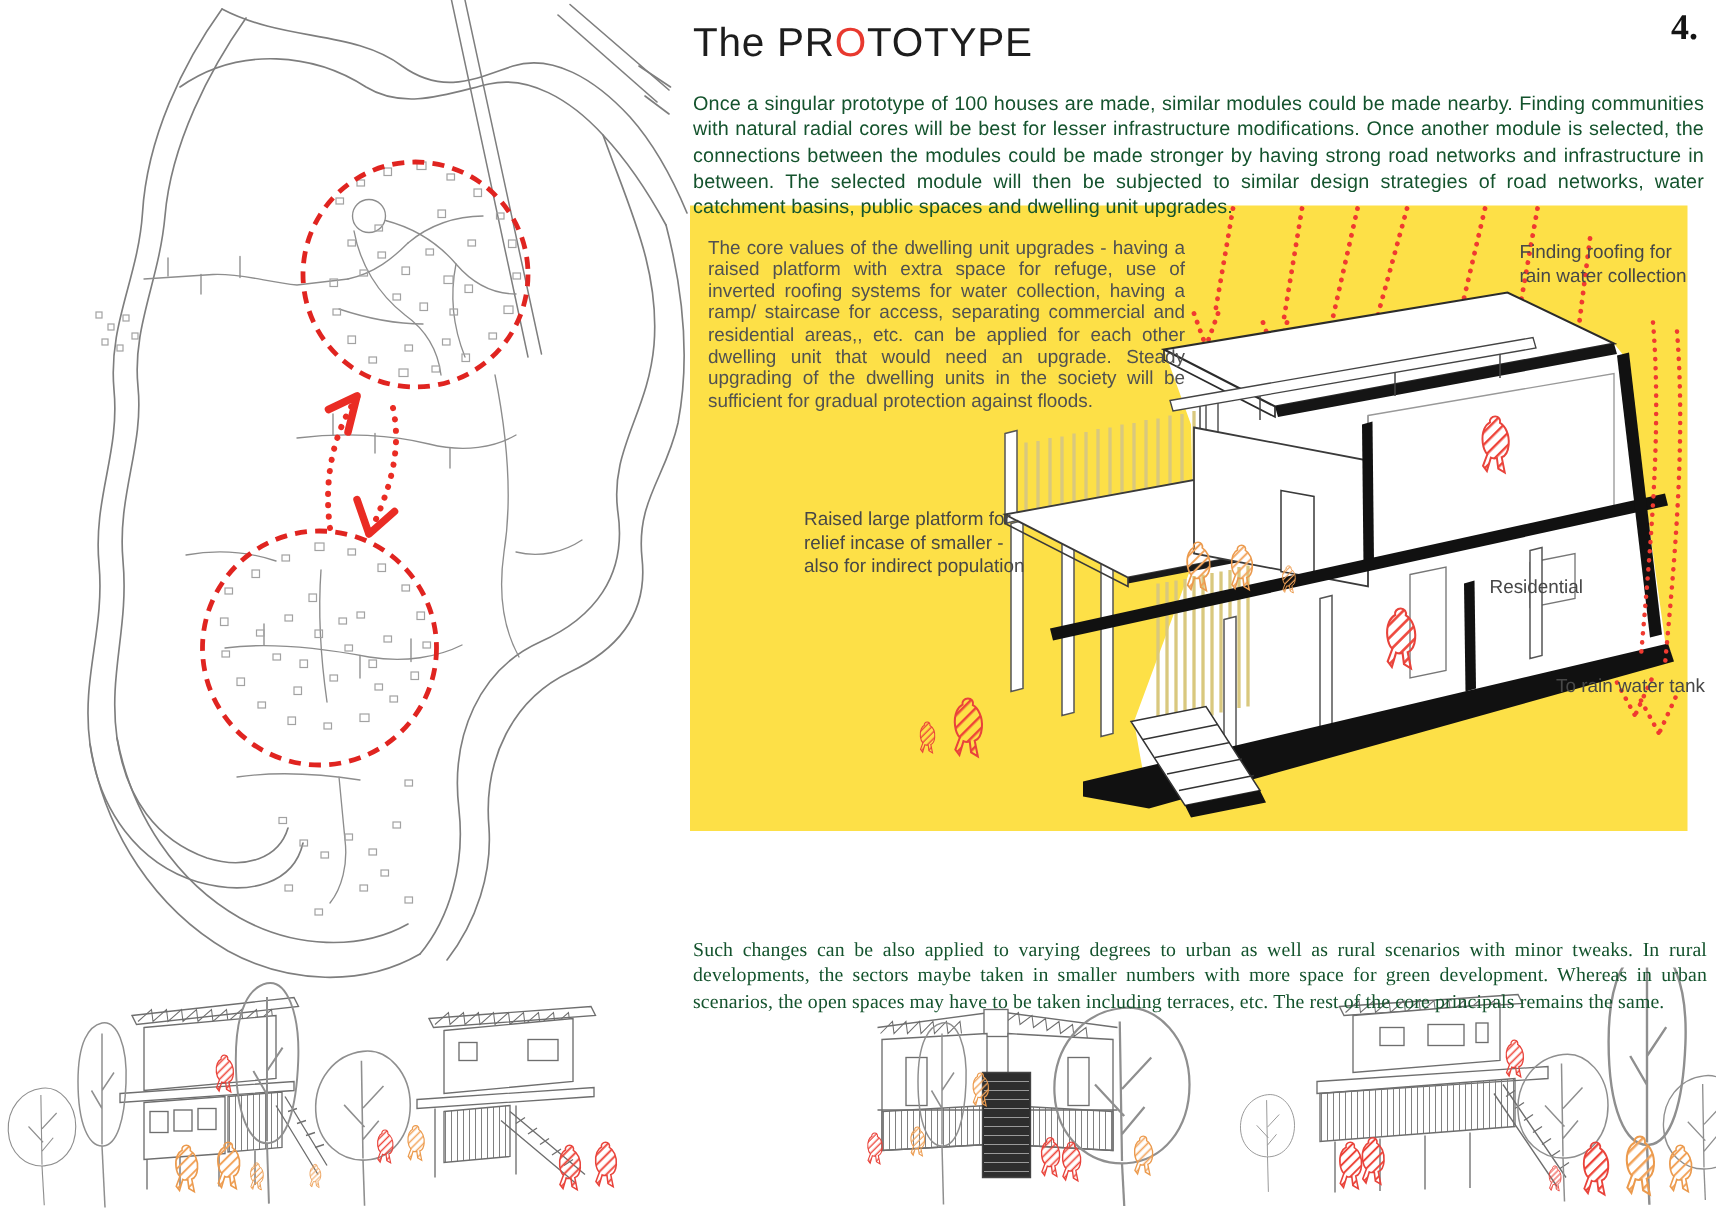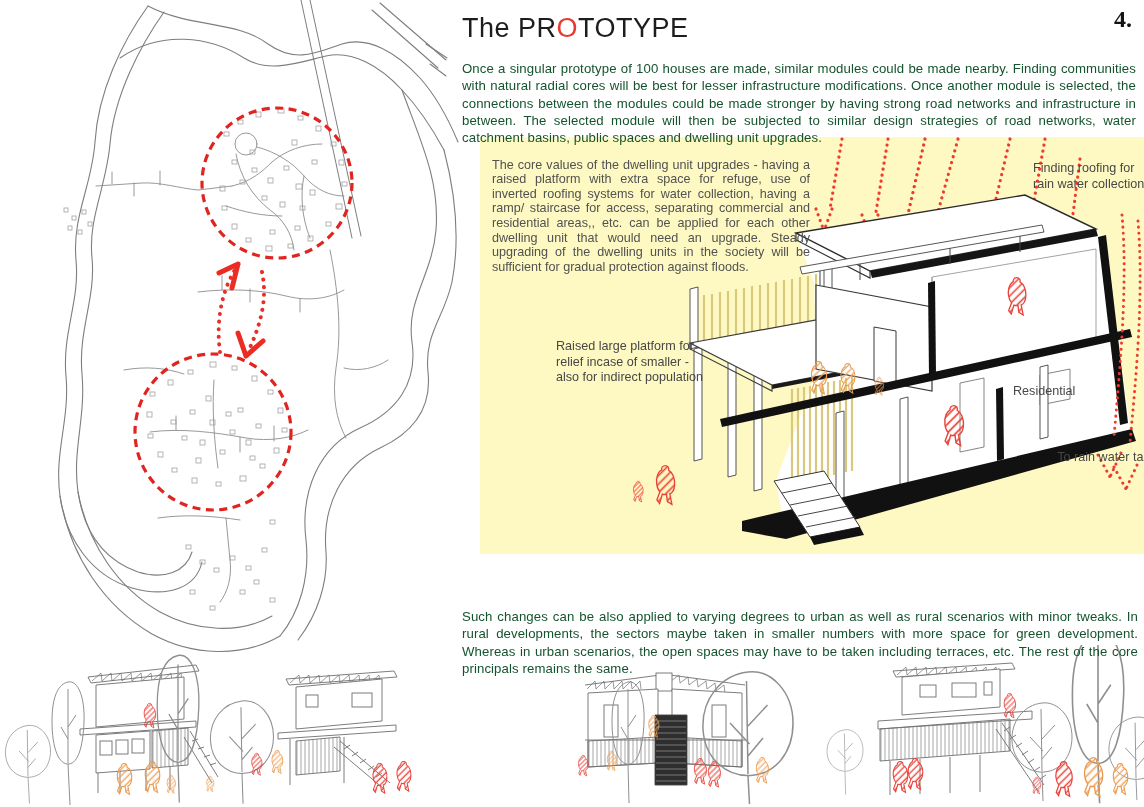--- a/index.html
+++ b/index.html
@@ -14,24 +14,24 @@
   .title {
     position:absolute; left:462px; top:13px; z-index:5;
     font-size:27px; letter-spacing:0.5px; color:#1d1d1d; white-space:nowrap;
   }
   .title .accent { color:#e8392f; }
   .para {
     position:absolute; z-index:5; text-align:justify;
     font-size:13.2px; line-height:17.2px; color:#14532d; letter-spacing:0.1px;
   }
   .intro { left:462px; top:47px; width:674px; }
-  .outro { left:462px; top:595px; width:676px; }
+  .outro { left:462px; top:611px; width:676px;font-family:Liberation Serif, serif; }
   .panel {
     position:absolute; left:460px; top:137px; width:665px; height:417px;
-    background:#fef9c3; z-index:3;margin-left:20px;
+    background:#fde047; z-index:3;
   }
   .panel-svg { position:absolute; left:0; top:0; }
   .panel-body {
     position:absolute; left:12px; top:8px; width:318px; z-index:4;
     text-align:justify; font-size:12.6px; line-height:14.6px; color:#515151;
   }
   .label { position:absolute; z-index:4; font-size:12.6px; line-height:15.5px; color:#474747; }
   .label-inverted   { left:553px; top:24px;  width:118px; }
   .label-platform   { left:76px;  top:202px; width:156px; }
   .label-commercial { left:353px; top:312px; width:92px;  }

